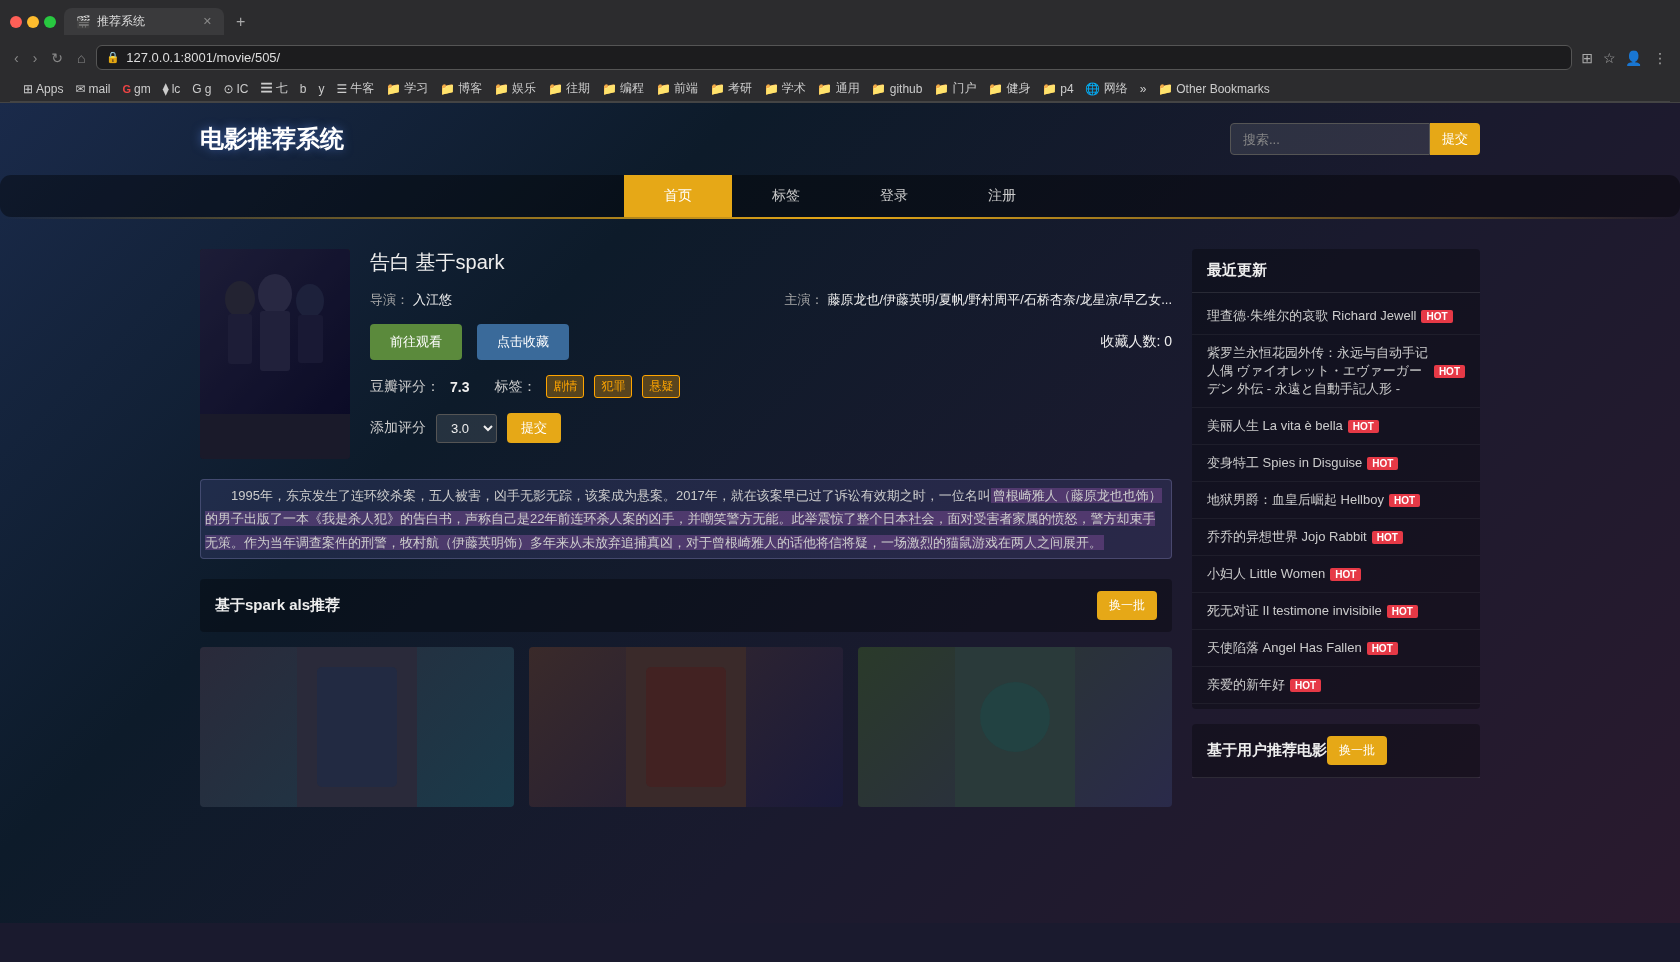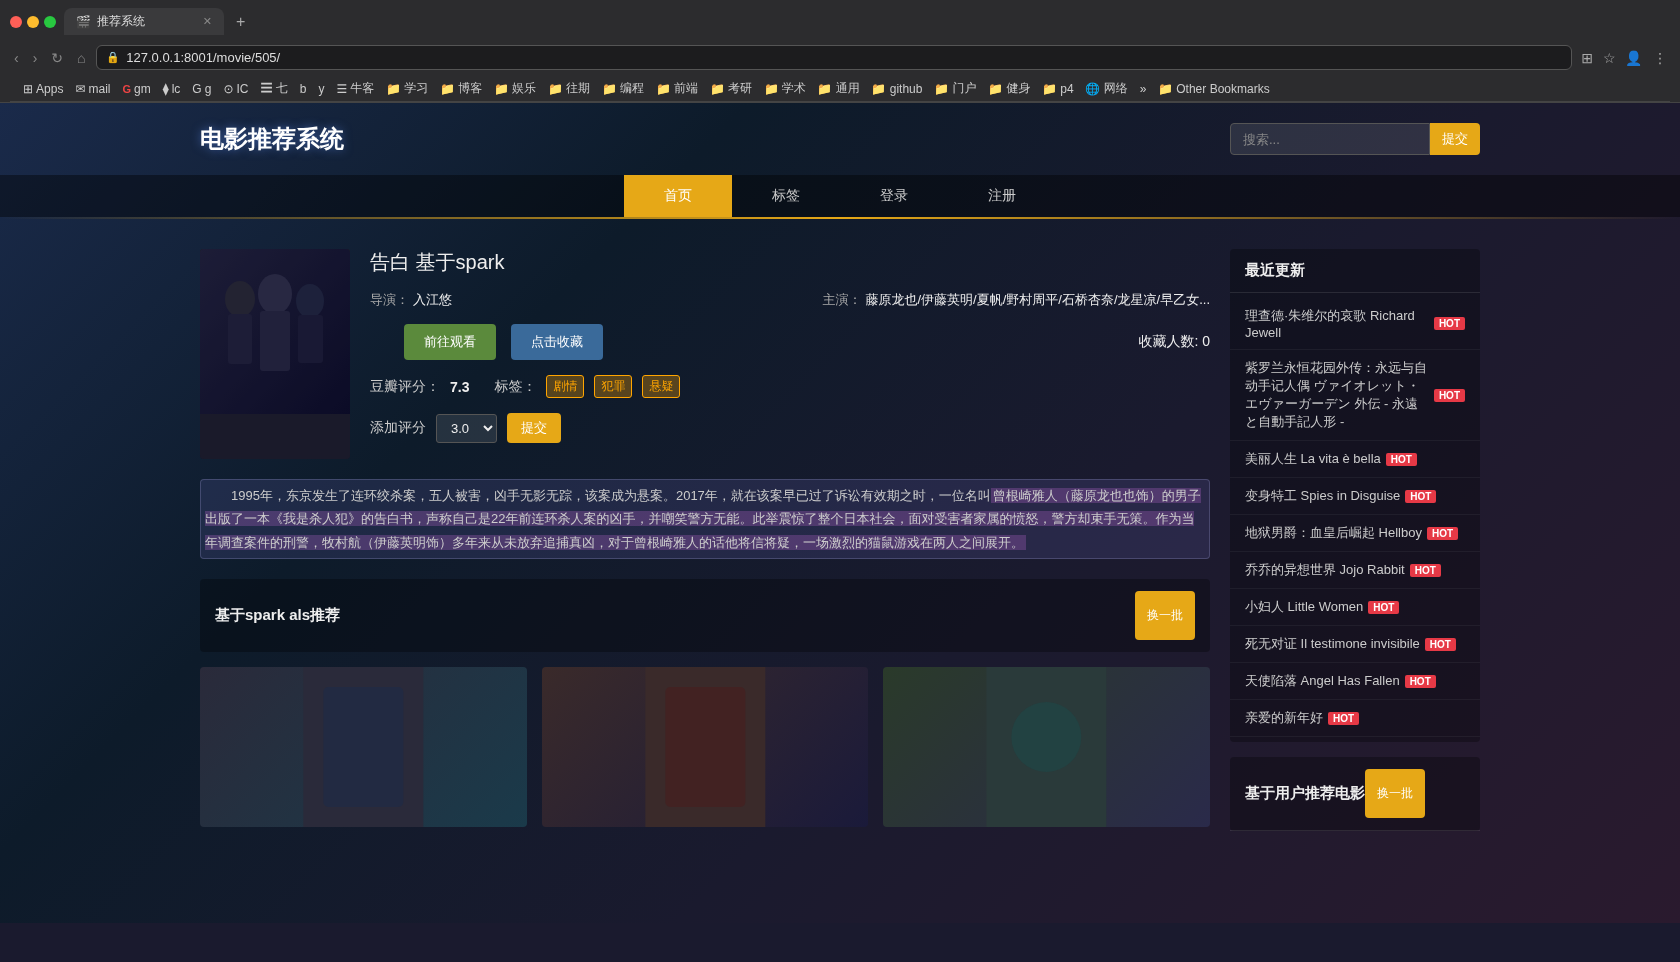--- a/index.html
+++ b/index.html
@@ -130,20 +130,21 @@
       cursor: pointer;
       border-radius: 0 4px 4px 0;
       font-size: 13px;
     }
     .nav-menu {
       background: rgba(0,0,0,0.4);
       display: flex;
       justify-content: center;
       gap: 0;
       padding: 0 200px;
+      border-radius: 11px;
     }
     .nav-item {
       padding: 12px 40px;
       cursor: pointer;
       font-size: 14px;
       color: #ccc;
       text-decoration: none;
     }
     .nav-item.active {
       background: #e6a817;
@@ -156,41 +157,40 @@
       margin-bottom: 20px;
     }
 
     
     .main-content {
       padding: 10px 200px;
       display: flex;
       gap: 20px;
     }
     .content-area { flex: 1; }
-    .sidebar { width: 250px; }
+    .sidebar { width: 288px; }
 
     
     .movie-detail {
       display: flex;
       gap: 20px;
       margin-bottom: 20px;
     }
 
     .movie-info { flex: 1; }
     .movie-title-jp { font-size: 20px; color: #eee; margin-bottom: 15px; }
     .info-grid { display: flex; gap: 24px; margin-bottom: 15px; justify-content: space-between; }
     .info-col { }
     .info-label { color: #aaa; font-size: 13px; }
     .info-value { color: #eee; font-size: 13px; }
     .action-row {
       display: flex;
       align-items: center;
       gap: 15px;
       margin-bottom: 15px;
-      margin-left: 34px;
     }
     .btn-watch {
       background: #5b8a3c;
       color: #fff;
       border: none;
       padding: 9px 20px;
       border-radius: 4px;
       cursor: pointer;
       font-size: 13px;
     }
@@ -274,21 +274,21 @@
     }
     .section-title {
       color: #eee;
       font-size: 15px;
       font-weight: bold;
     }
     .btn-refresh {
       background: #e6a817;
       color: #fff;
       border: none;
-      padding: 16px 12px;
+      padding: 6px 12px;
       border-radius: 4px;
       cursor: pointer;
       font-size: 12px;
     }
     .rec-movies {
       display: flex;
       gap: 15px;
     }
     .rec-movie-card {
       flex: 1;

